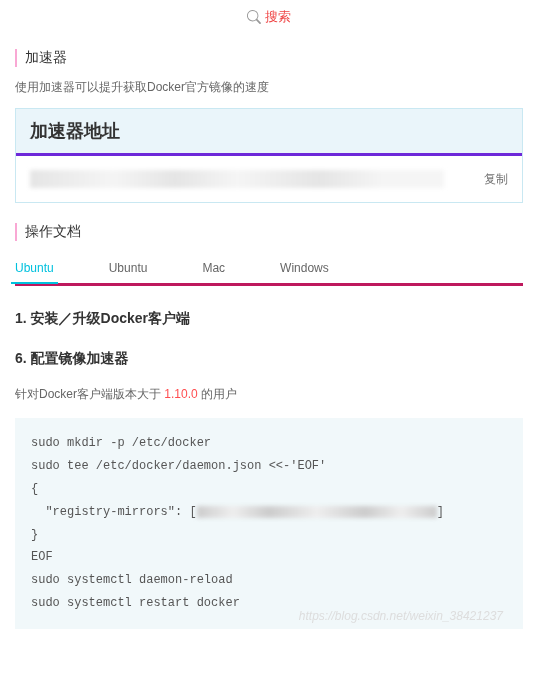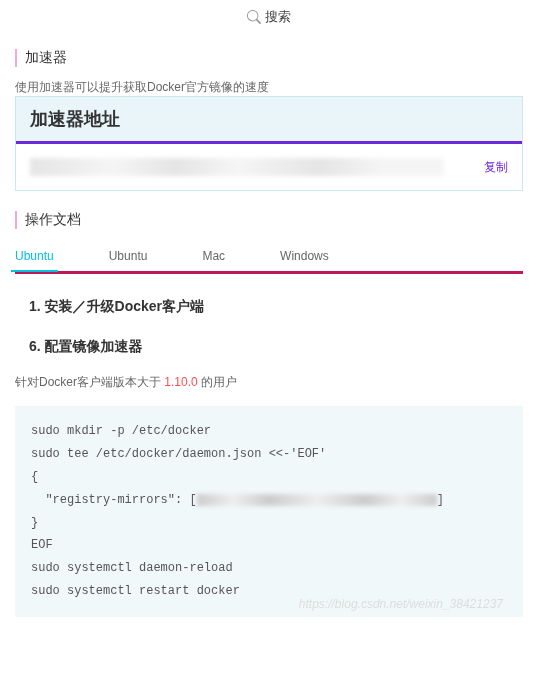--- a/index.html
+++ b/index.html
@@ -13,40 +13,41 @@
       font-size: 13px;
       width: 538px;
       background: #fff;
       padding: 0 15px;
     }
     .search-bar {
       display: flex;
       align-items: center;
       justify-content: center;
       padding: 8px 0;
-      color: #404040;
+      color: #ef4444;
       font-size: 13px;
     }
     .search-bar svg {
       width: 14px;
       height: 14px;
       margin-right: 4px;
       fill: #999;
     }
     .section-title {
       border-left: 2px solid #f9a8d4;
       padding-left: 8px;
       font-size: 14px;
       color: #333;
       margin: 15px 0 12px 0;
       font-weight: normal;
     }
     .desc {
       font-size: 12px;
       color: #666;
+      margin-bottom: 12px;
     }
     .accel-box {
       border: 1px solid #c9e8f2;
       background: #f7fbfd;
       padding: 0;
       margin-bottom: 20px;
     }
     .accel-header {
       background: #eaf5fa;
       padding: 10px 14px;
@@ -62,21 +63,21 @@
       background: #fff;
     }
     .accel-addr {
       flex: 1;
       height: 18px;
       background: linear-gradient(90deg, #e5e5e5 0%, #f5f5f5 20%, #e5e5e5 35%, #f5f5f5 50%, #e5e5e5 70%, #f5f5f5 85%);
       filter: blur(2px);
       margin-right: 40px;
     }
     .copy-link {
-      color: #6d28d9;
+      color: #737373;
       font-size: 12px;
       cursor: pointer;
     }
     .tabs {
       display: flex;
       border-bottom: 3px solid #be185d;
       margin-bottom: 24px;
     }
     .tab {
       padding: 8px 0;
@@ -94,21 +95,21 @@
       position: absolute;
       bottom: -1px;
       left: -4px;
       right: -4px;
       height: 2px;
       background: #00c1de;
     }
     .step-title {
       font-size: 14px;
       color: #333;
-      margin: 22px 0 16px 14px;
+      margin: 22px 0 16px 0;
     }
     .content-text {
       font-size: 12px;
       color: #666;
       margin-bottom: 14px;
       line-height: 1.7;
     }
     .red {
       color: #ff4d4f;
     }

